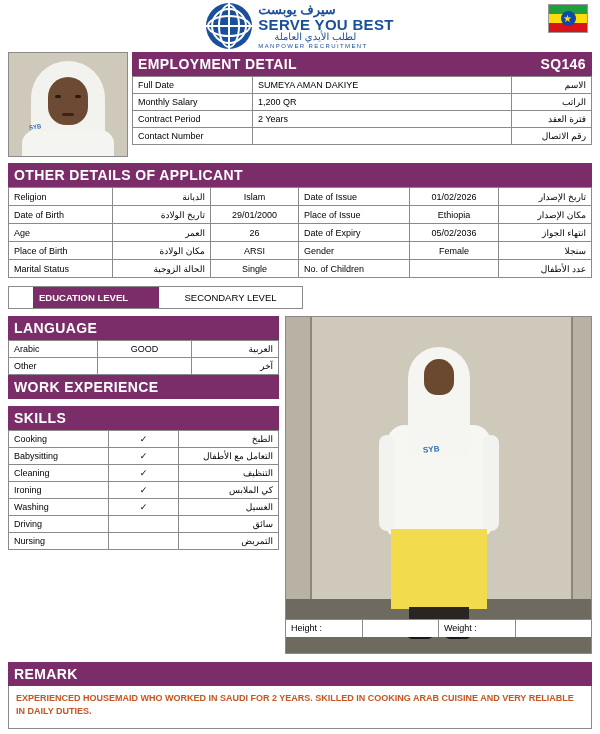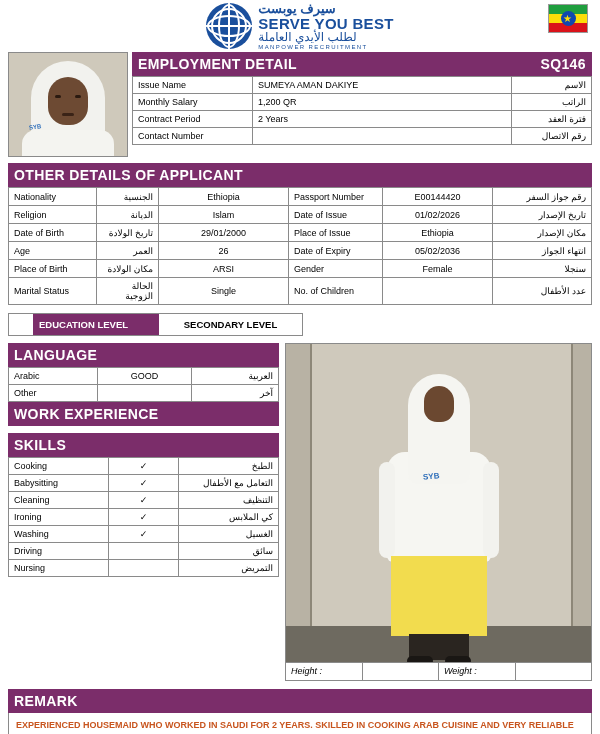--- a/index.html
+++ b/index.html
@@ -61,21 +61,21 @@
   .globe .r3 { left: 5px; top: 5px; width: 36px; height: 36px; }
   .logo-text { line-height: 1.05; }
   .logo-ar {
     font-size: 13px; font-weight: bold; color: #1a4f9c;
     letter-spacing: .5px;
   }
   .logo-en {
     font-size: 15px; font-weight: bold; color: #1a4f9c;
     letter-spacing: .3px;
   }
-  .logo-ar2 { font-size: 12px; color: #1a4f9c; }
+  .logo-ar2 { font-size: 10px; color: #1a4f9c; margin-left: 16px; }
   .logo-sub {
     font-size: 6px; color: #1a4f9c; letter-spacing: 1.4px;
   }
   .flag {
     position: absolute;
     right: 12px; top: 4px;
     width: 40px; height: 29px;
     border: 1px solid #999;
     overflow: hidden;
   }
@@ -201,21 +201,21 @@
     padding-left: 24px;
   }
   .edu-bar .lab {
     background: #7b2d6a; color: #fff;
     font-weight: bold; font-size: 9.5px;
     padding: 5px 6px;
     width: 126px;
   }
   .edu-bar .val {
     flex: 1; text-align: center;
-    font-weight: bold; font-size: 9.5px;
+    font-weight: normal; font-size: 9.5px;
     padding: 5px 6px;
     background: #fff;
   }
 
   
   .cols {
     display: flex;
     padding: 0 8px;
     margin-top: 7px;
     align-items: flex-start;
@@ -292,22 +292,22 @@
     background: #1a1714; border-radius: 5px; z-index: 3;
   }
   .fb-shoe-l { left: 50%; margin-left: -32px; }
   .fb-shoe-r { left: 50%; margin-left: 6px; }
   .fb-logo {
     position: absolute; left: 50%; top: 128px; margin-left: -16px;
     font-size: 8px; color: #2f6fba; font-weight: bold; z-index: 4;
     transform: rotate(-6deg);
   }
   .hw-row {
-    position: absolute; left: 0; right: 0; bottom: 0;
-    display: flex; z-index: 5; font-style: italic;
+    position: absolute; left: 0; right: 0; bottom: 16px;
+    display: flex; z-index: 5;
   }
   .hw-cell {
     flex: 1; background: #fff;
     border-top: 1px solid #8a8a8a;
     border-right: 1px solid #8a8a8a;
     font-size: 9px; padding: 3px 5px; height: 18px;
   }
   .hw-cell.blank { border-right: 1px solid #8a8a8a; }
   .hw-cell:last-child { border-right: none; }
 
@@ -366,21 +366,21 @@
     </div>
 
     <div class="emp-block">
       <div class="bar">
         <span>EMPLOYMENT DETAIL</span>
         <span>SQ146</span>
       </div>
       <table class="tbl">
         <tbody>
             <tr>
-          <td style="width:120px">Issue Name</td>
+          <td style="width:120px">Full Date</td>
           <td>SUMEYA AMAN DAKIYE</td>
           <td class="ar" style="width:80px">الاسم</td>
         </tr>
         <tr>
           <td>Monthly Salary</td>
           <td>1,200  QR</td>
           <td class="ar">الراتب</td>
         </tr>
         <tr>
           <td>Contract Period</td>
@@ -396,28 +396,20 @@
         </table>
     </div>
   </div>
 
   <div class="section">
     <div class="bar">
       <span>OTHER DETAILS OF APPLICANT</span>
     </div>
     <table class="tbl od">
       <tbody>
-          <tr>
-        <td style="width:88px">Nationality</td>
-        <td class="ar" style="width:62px">الجنسية</td>
-        <td class="ctr" style="width:130px">Ethiopia</td>
-        <td style="width:94px">Passport Number</td>
-        <td class="ctr" style="width:110px">E00144420</td>
-        <td class="ar">رقم جواز السفر</td>
-      </tr>
       <tr>
         <td>Religion</td>
         <td class="ar">الديانة</td>
         <td class="ctr">Islam</td>
         <td>Date of Issue</td>
         <td class="ctr">01/02/2026</td>
         <td class="ar">تاريخ الإصدار</td>
       </tr>
       <tr>
         <td>Date of Birth</td>

